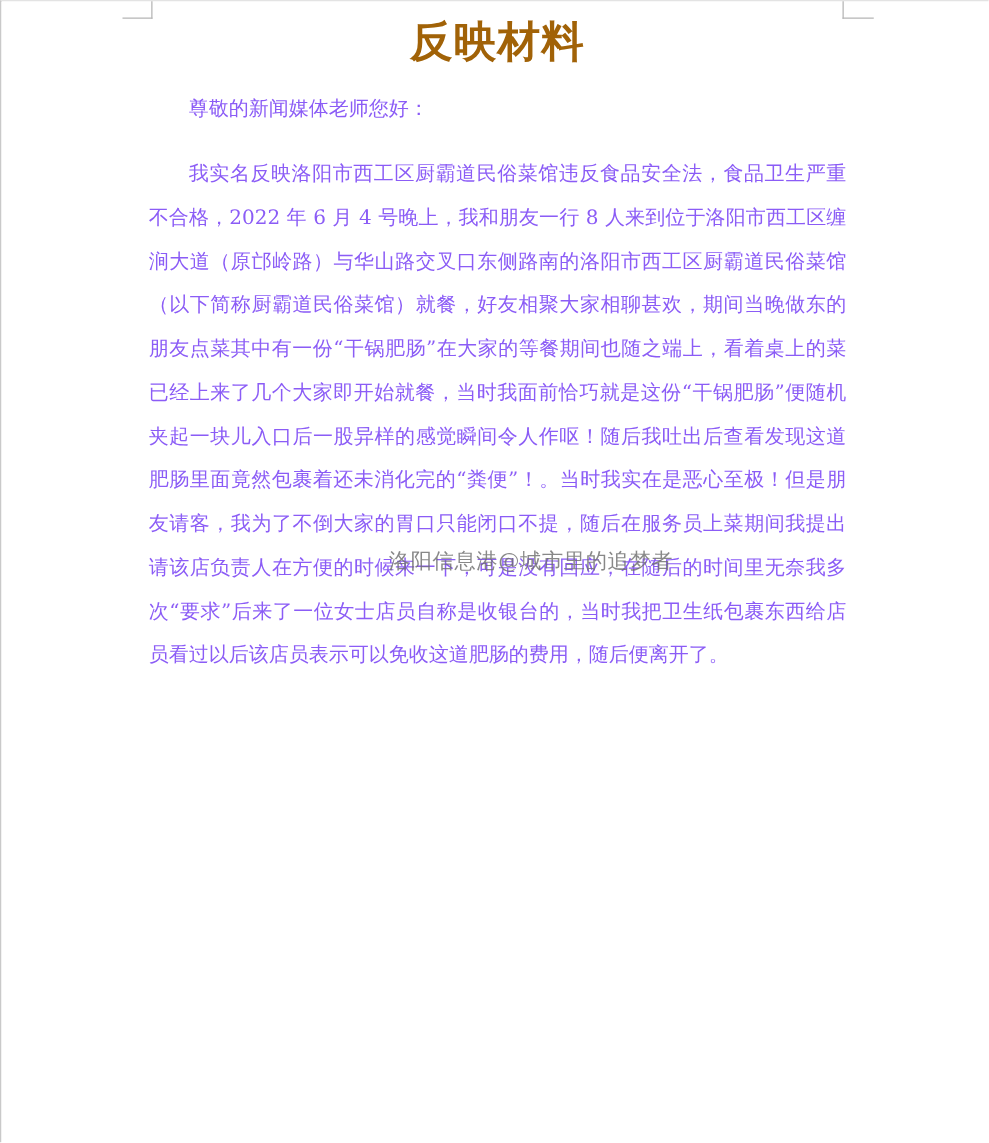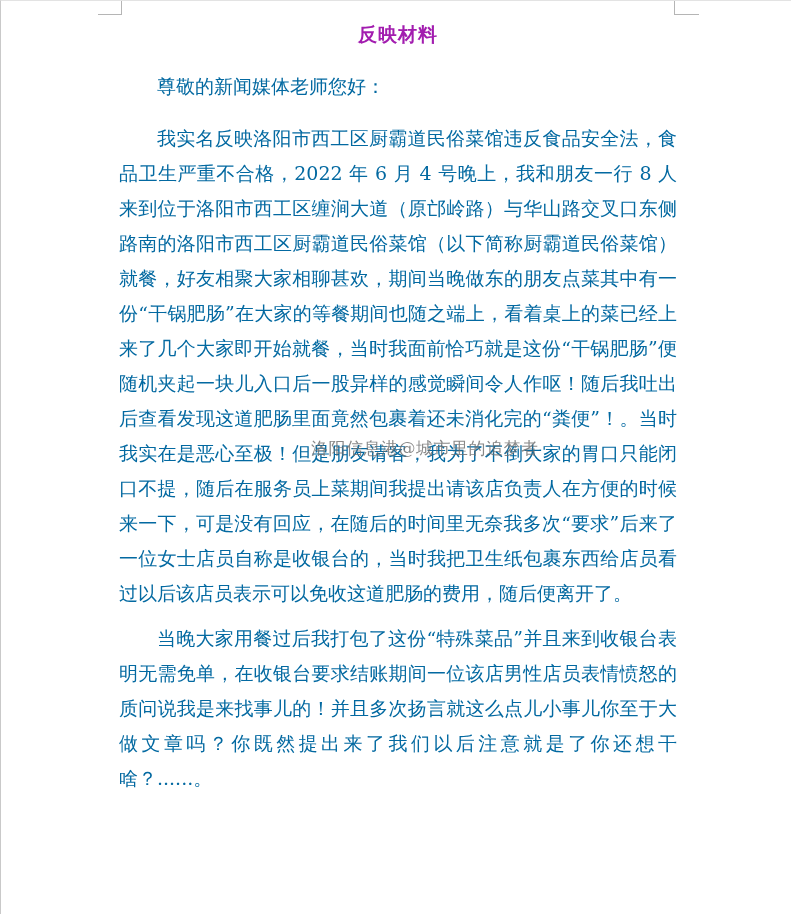--- a/index.html
+++ b/index.html
@@ -43,30 +43,30 @@
   }
   .content {
     position: relative;
     margin: 0 115px 0 118px;
     width: 558px;
   }
   .doc-title {
     margin: 12px 0 0 0;
     line-height: 42px;
     text-align: center;
-    font-size: 19px;
+    font-size: 34px;
     font-weight: bold;
-    color: #a21caf;
+    color: #a16207;
     letter-spacing: 1px;
   }
   .para {
     margin: 0 0 10px 0;
-    font-size: 19px;
+    font-size: 16px;
     line-height: 35px;
-    color: #0369a1;
+    color: #8b5cf6;
     text-align: justify;
     text-indent: 2em;
     word-break: break-all;
   }
   .greeting {
     margin-top: 14px;
     margin-bottom: 17px;
   }
   .watermark {
     position: absolute;
@@ -91,18 +91,17 @@
 
   <div class="watermark">洛阳信息港@城市里的追梦者</div>
 
   <div class="content">
     <h1 class="doc-title">反映材料</h1>
 
     <p class="para greeting">尊敬的新闻媒体老师您好：</p>
 
     <p class="para">我实名反映洛阳市西工区厨霸道民俗菜馆违反食品安全法，食品卫生严重不合格，2022 年 6 月 4 号晚上，我和朋友一行 8 人来到位于洛阳市西工区缠涧大道（原邙岭路）与华山路交叉口东侧路南的洛阳市西工区厨霸道民俗菜馆（以下简称厨霸道民俗菜馆）就餐，好友相聚大家相聊甚欢，期间当晚做东的朋友点菜其中有一份“干锅肥肠”在大家的等餐期间也随之端上，看着桌上的菜已经上来了几个大家即开始就餐，当时我面前恰巧就是这份“干锅肥肠”便随机夹起一块儿入口后一股异样的感觉瞬间令人作呕！随后我吐出后查看发现这道肥肠里面竟然包裹着还未消化完的“粪便”！。当时我实在是恶心至极！但是朋友请客，我为了不倒大家的胃口只能闭口不提，随后在服务员上菜期间我提出请该店负责人在方便的时候来一下，可是没有回应，在随后的时间里无奈我多次“要求”后来了一位女士店员自称是收银台的，当时我把卫生纸包裹东西给店员看过以后该店员表示可以免收这道肥肠的费用，随后便离开了。</p>
 
-    <p class="para">当晚大家用餐过后我打包了这份“特殊菜品”并且来到收银台表明无需免单，在收银台要求结账期间一位该店男性店员表情愤怒的质问说我是来找事儿的！并且多次扬言就这么点儿小事儿你至于大做文章吗？你既然提出来了我们以后注意就是了你还想干啥？......。</p>
 
 
   </div>
 
 </div>
 
 </body></html>

